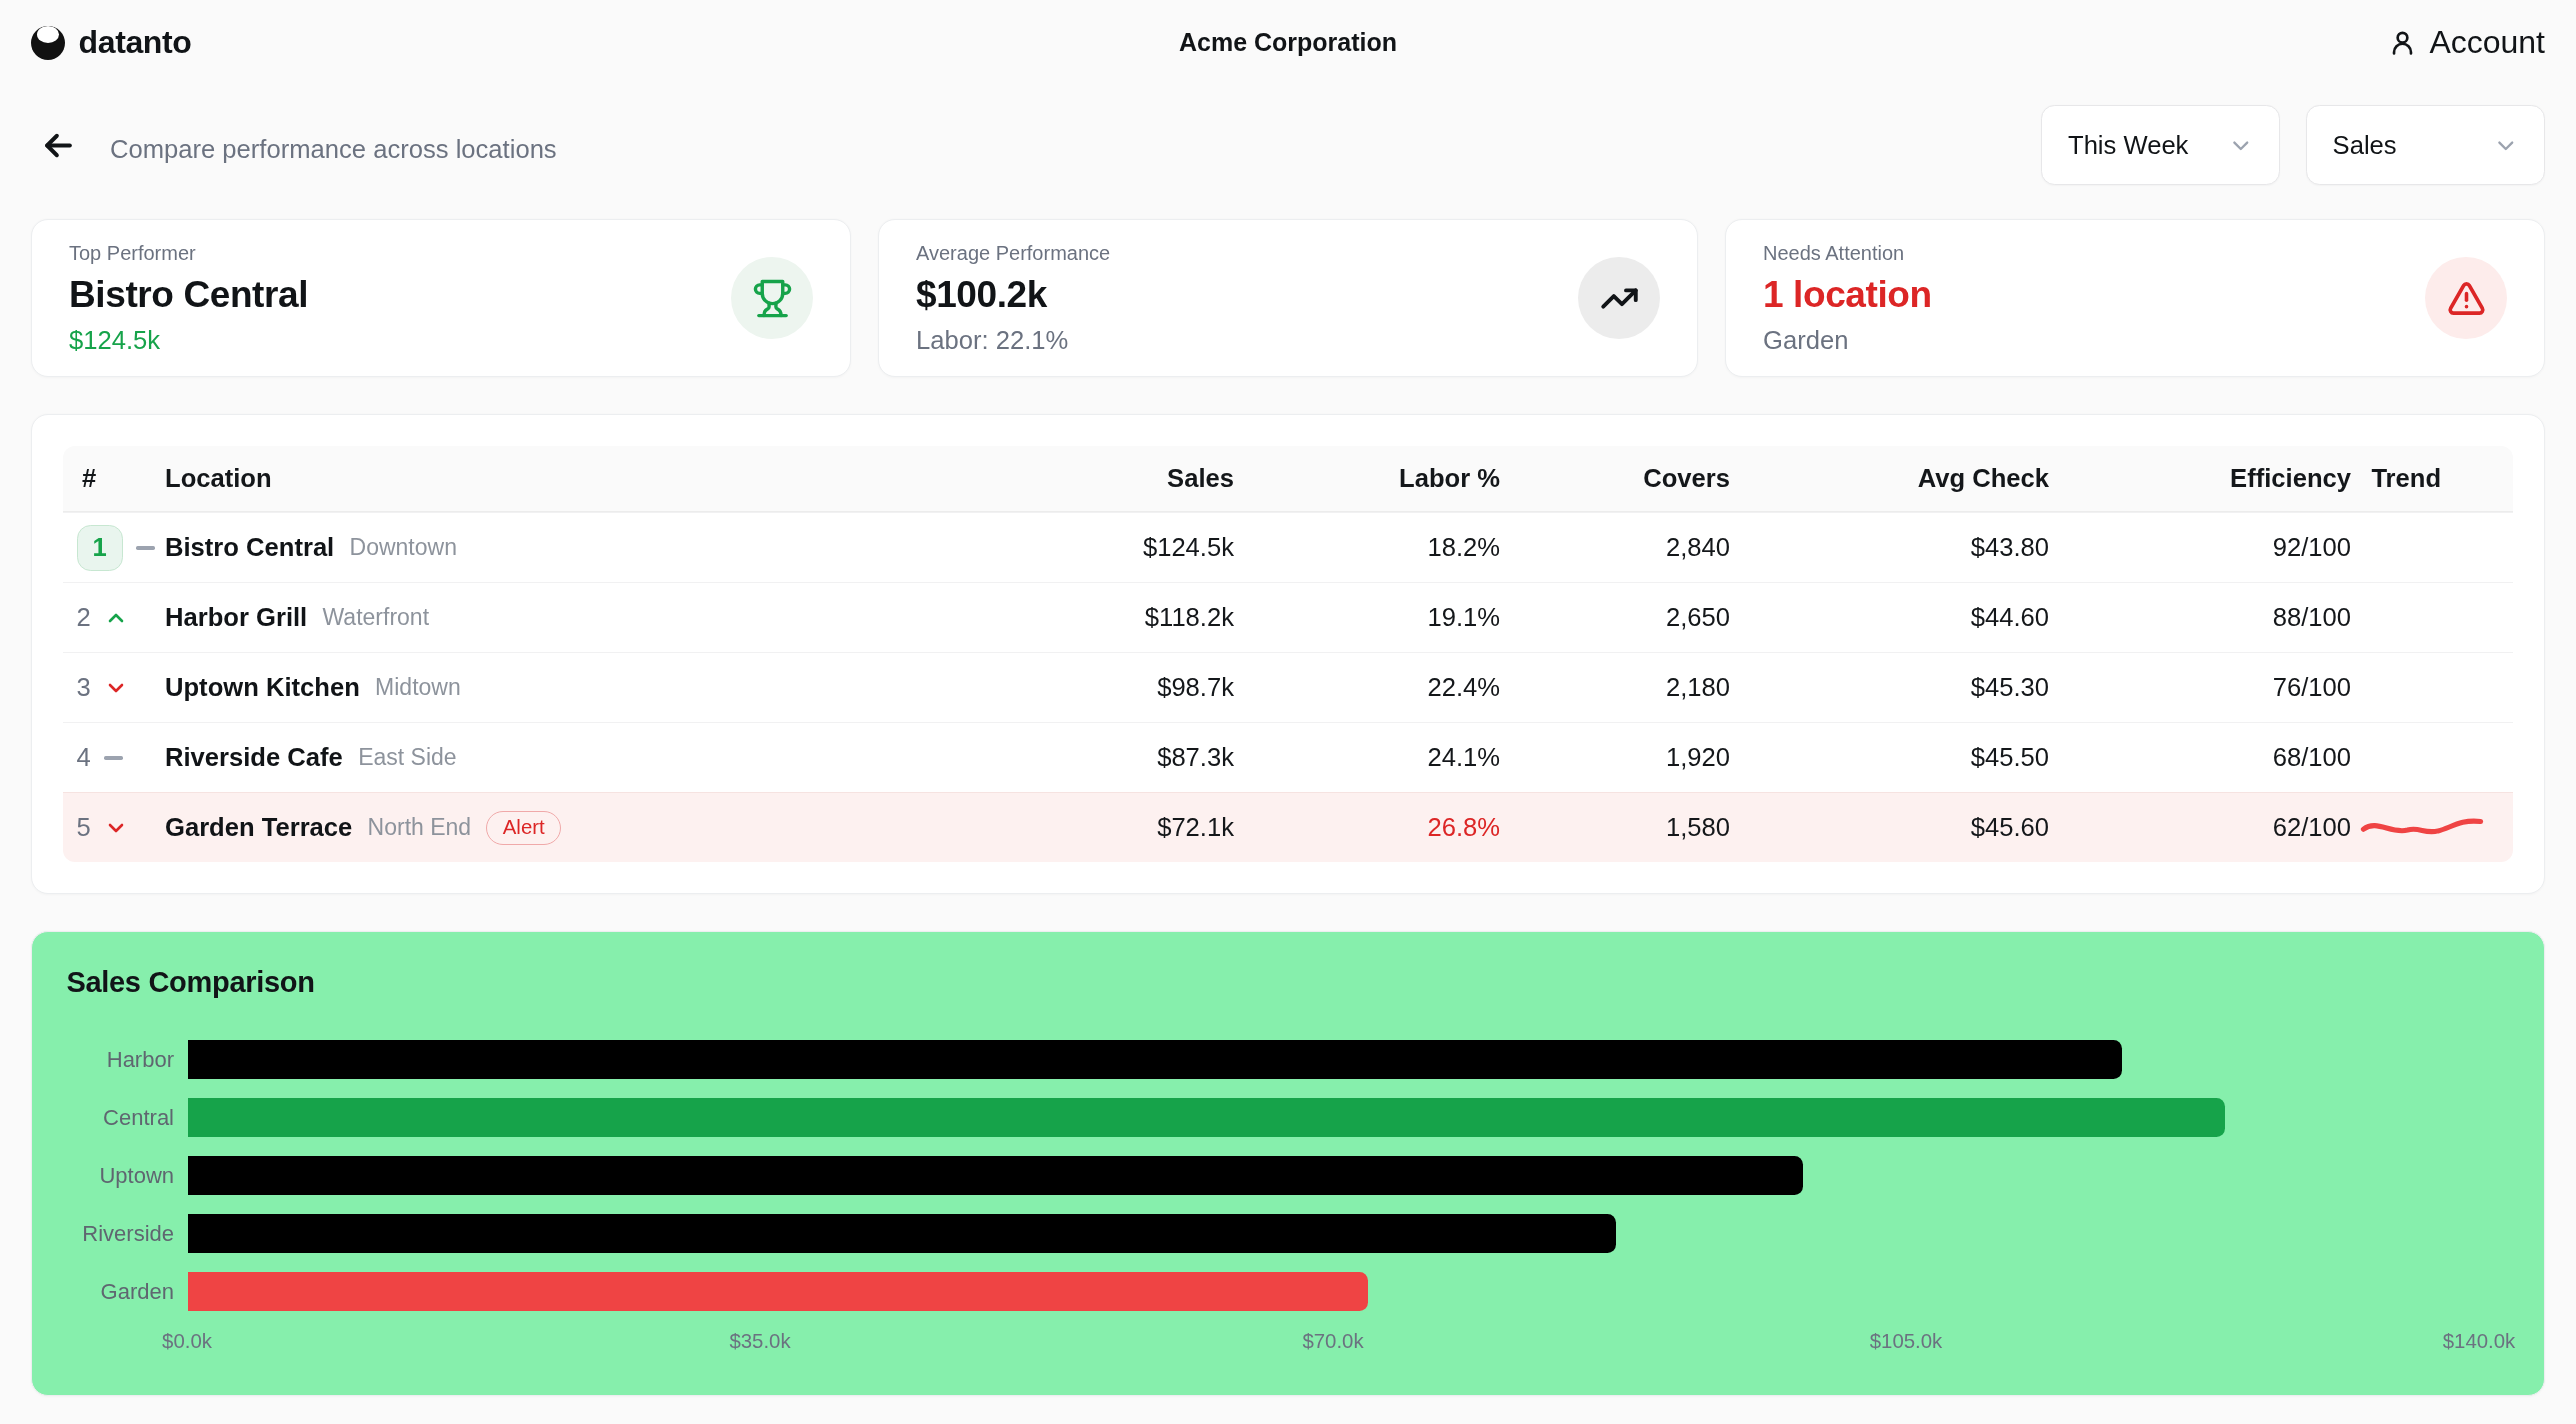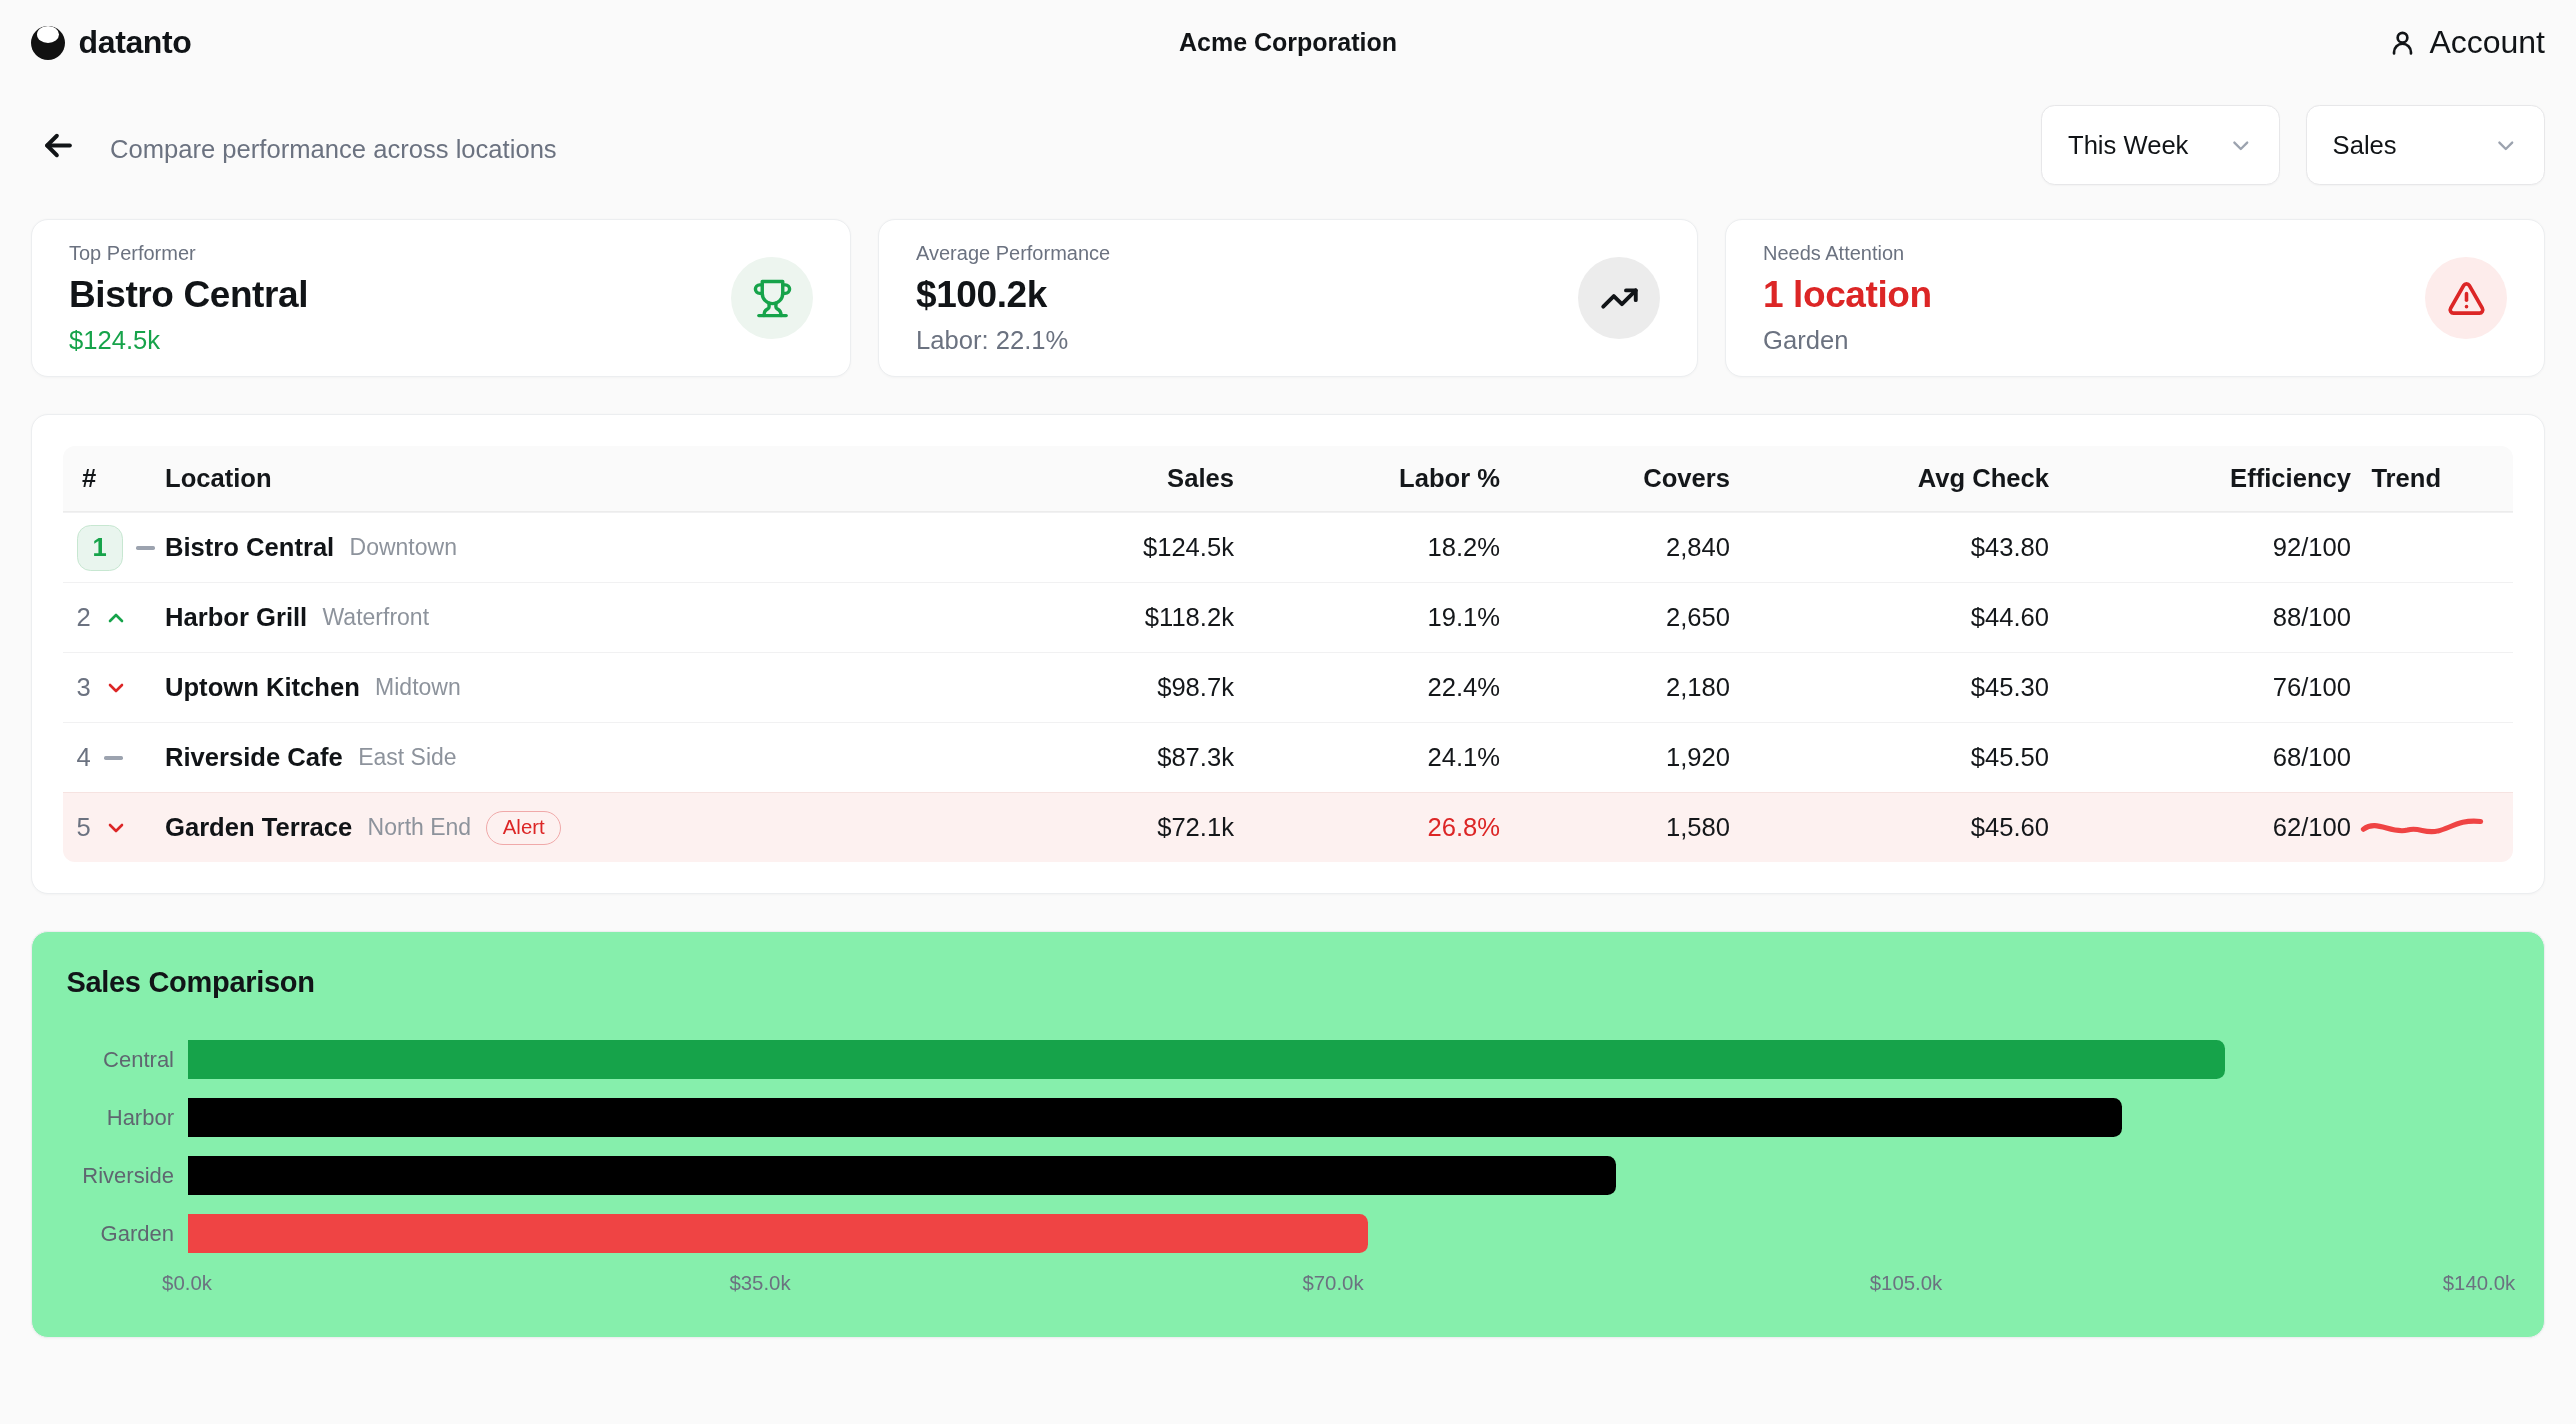--- a/index.html
+++ b/index.html
@@ -275,29 +275,35 @@
           <path d="M4 20 C 20 8, 36 26, 56 21 C 70 17, 76 26, 92 22 C 106 19, 118 8, 142 11"></path>
         </svg>
     </div>
   </div>
 </section>
 
 <section class="chart-card">
   <div class="chart-title">Sales Comparison</div>
   <div class="chart-body" id="chart-rows">
       <div class="chart-row">
+        <div class="chart-label">Harbor</div>
+        <div class="chart-track">
+          <div class="chart-bar" style="width: 84.4286%; background: rgb(0, 0, 0);"></div>
+        </div>
+      </div>
+      <div class="chart-row">
         <div class="chart-label">Central</div>
         <div class="chart-track">
           <div class="chart-bar" style="width: 88.9286%; background: rgb(22, 163, 74);"></div>
         </div>
       </div>
       <div class="chart-row">
-        <div class="chart-label">Harbor</div>
-        <div class="chart-track">
-          <div class="chart-bar" style="width: 84.4286%; background: rgb(0, 0, 0);"></div>
+        <div class="chart-label">Uptown</div>
+        <div class="chart-track">
+          <div class="chart-bar" style="width: 70.5%; background: rgb(0, 0, 0);"></div>
         </div>
       </div>
       <div class="chart-row">
         <div class="chart-label">Riverside</div>
         <div class="chart-track">
           <div class="chart-bar" style="width: 62.3571%; background: rgb(0, 0, 0);"></div>
         </div>
       </div>
       <div class="chart-row">
         <div class="chart-label">Garden</div>

